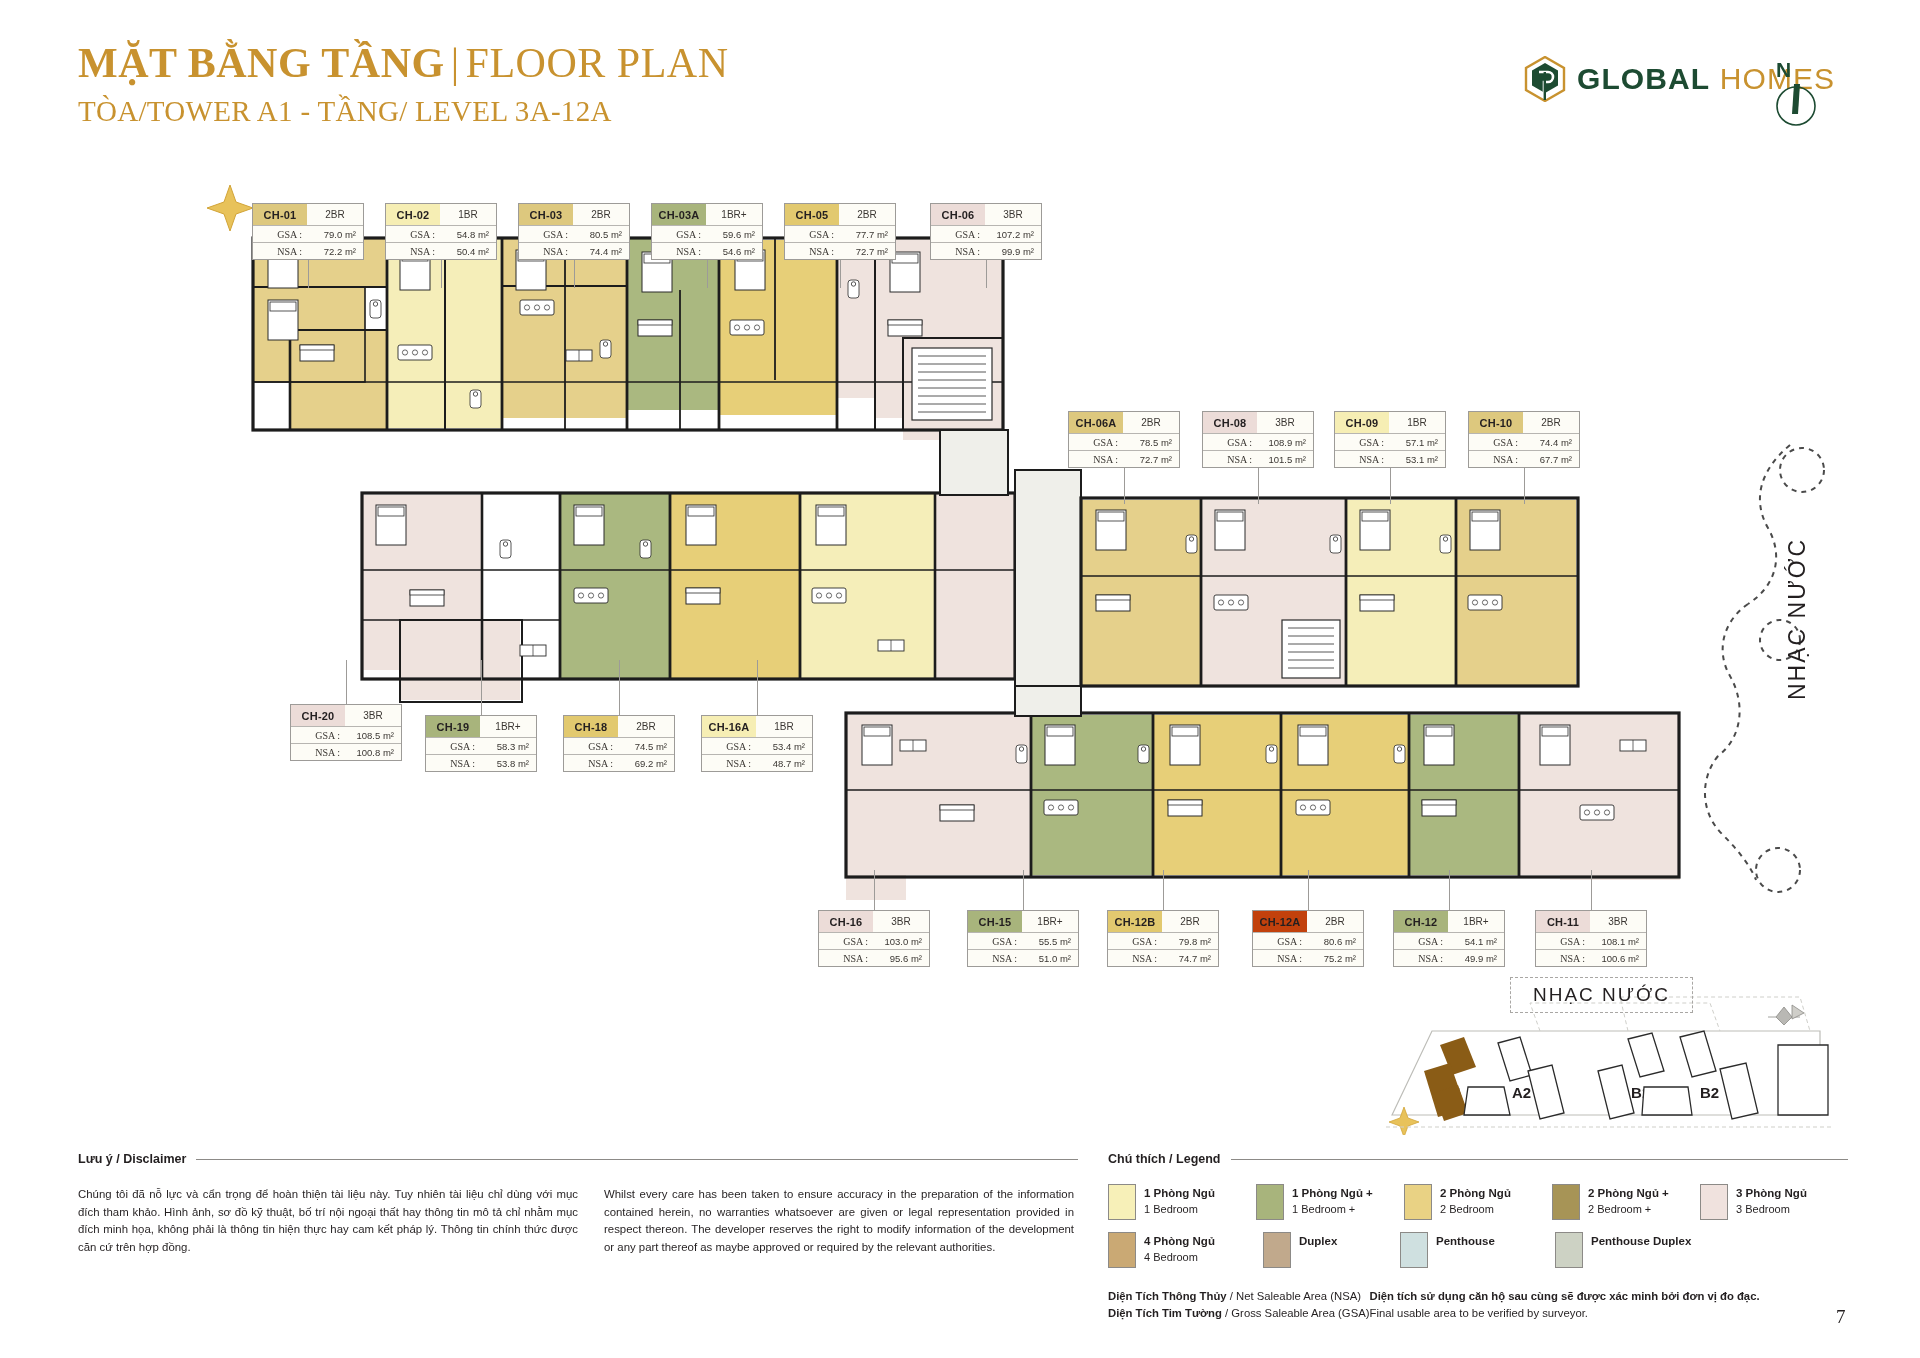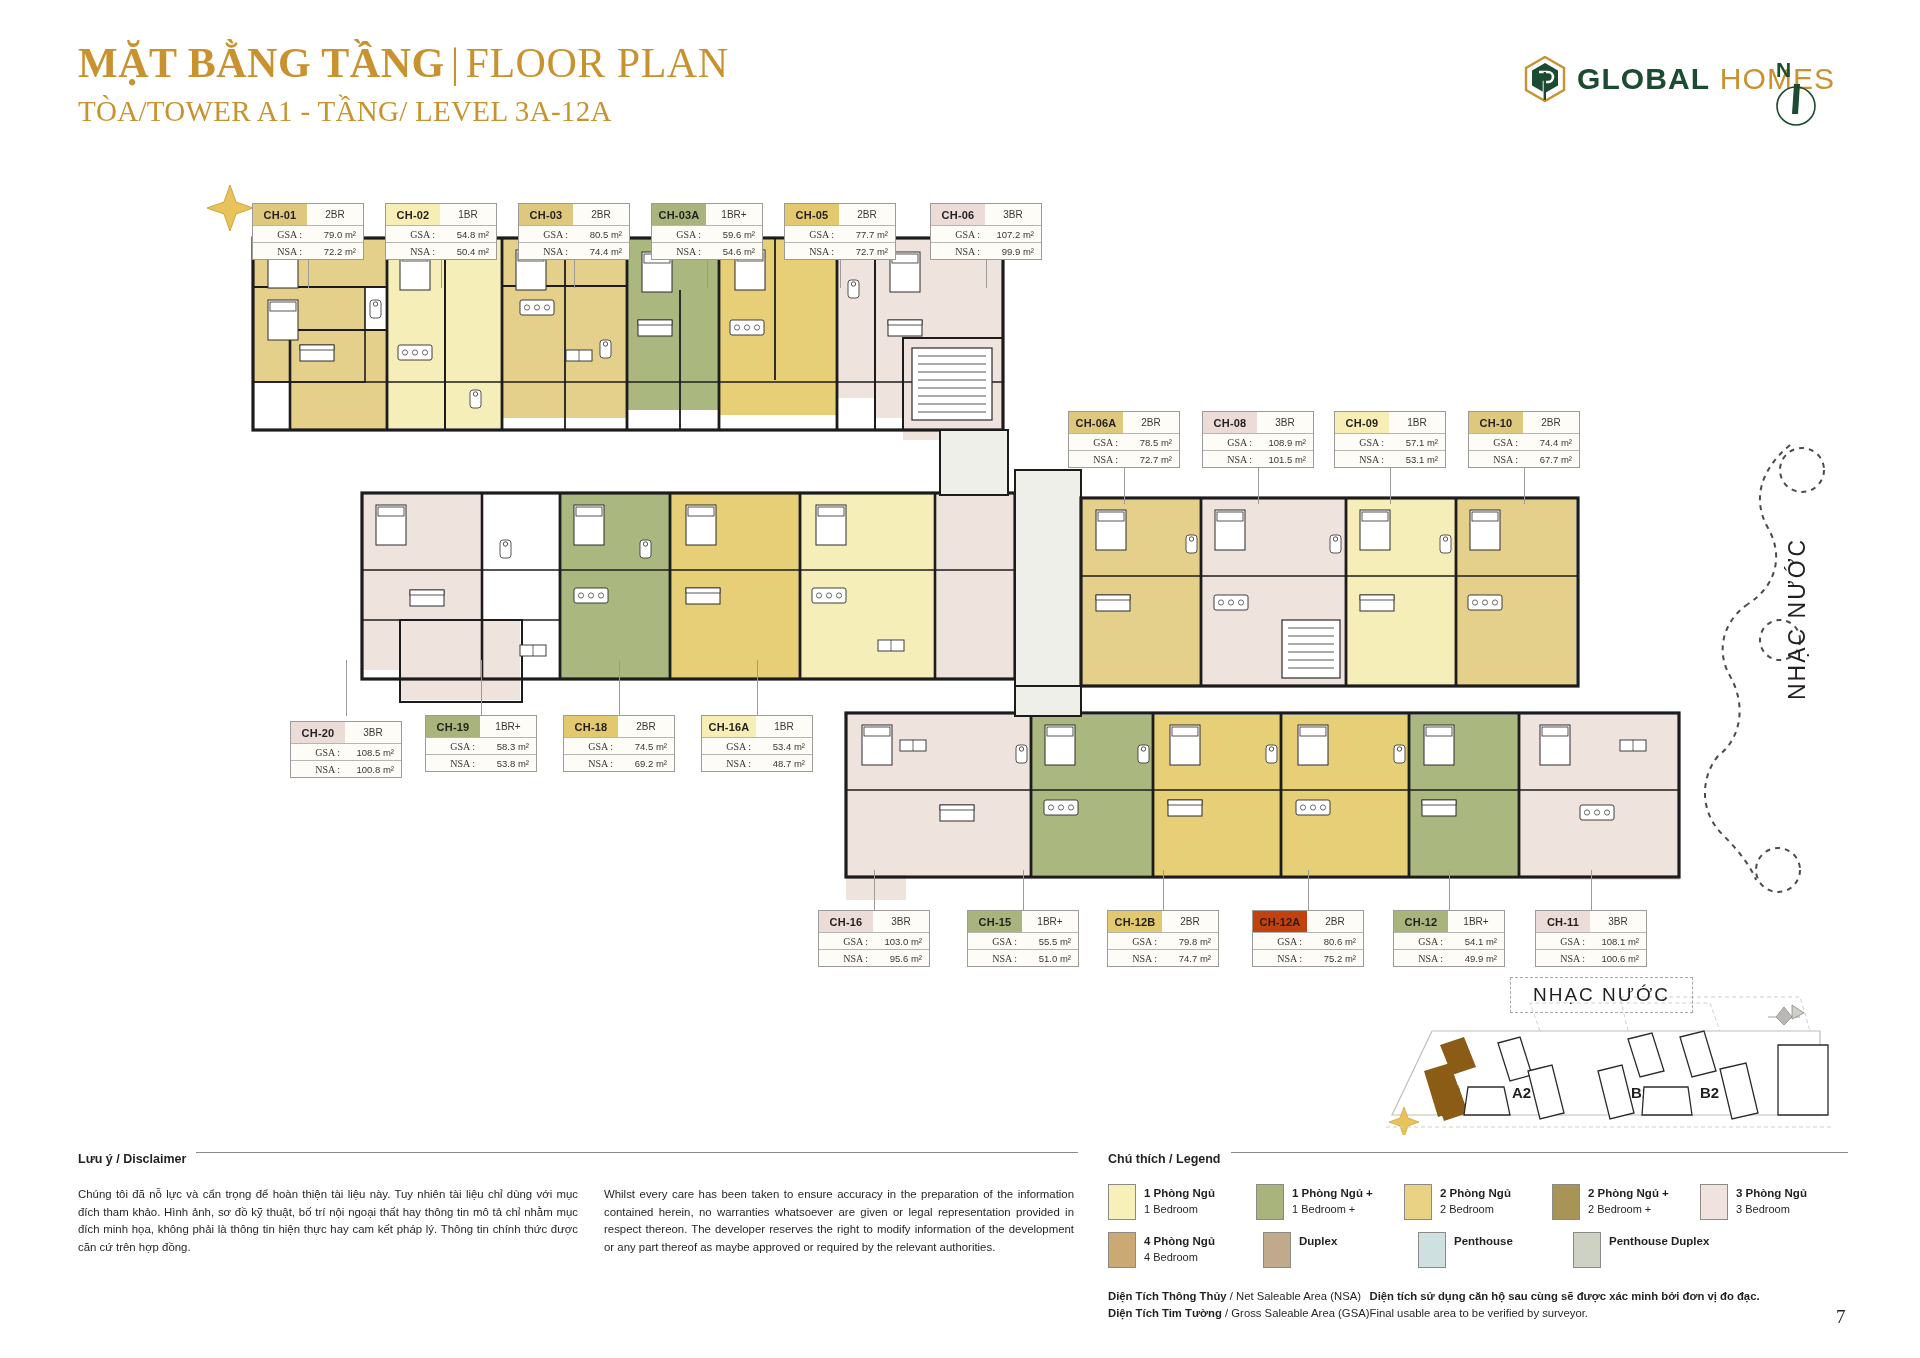--- a/index.html
+++ b/index.html
@@ -94,21 +94,21 @@
   
   #plan { position: absolute; left: 0; top: 0; width: 1920px; height: 1358px; z-index: 2; pointer-events: none; }
 
   
   .foot-head {
     font-size: 12.5px; font-weight: 700; color: #231f20;
     font-family: "Liberation Sans", sans-serif;
     white-space: nowrap;
   }
   .foot-rule { height: 1px; background: #8c8a87; flex: 1; margin-left: 10px; }
-  .foot-head-row { display: flex; }
+  .foot-head-row { display: flex; align-items: center; }
 
   #disclaimer { position: absolute; left: 78px; top: 1152px; width: 1000px; }
   #disc-cols { display: flex; gap: 26px; margin-top: 20px; }
   .disc-col {
     font-size: 11.4px; line-height: 1.55; color: #231f20;
     text-align: justify;
     font-family: "Liberation Sans", sans-serif;
   }
   #disc-vn { width: 500px; }
   #disc-en { width: 470px; }
@@ -577,21 +577,21 @@
       </div>
       <div class="uc-row">
         <div class="uc-lbl">GSA :</div>
         <div class="uc-val">74.4 m²</div>
       </div>
       <div class="uc-row">
         <div class="uc-lbl">NSA :</div>
         <div class="uc-val">67.7 m²</div>
       </div>
     </div>
-    <div class="unit-card" style="left: 290px; top: 721px;">
+    <div class="unit-card" style="left: 290px; top: 704px;">
       <div class="uc-head">
         <div class="uc-code" style="background:#ecdcd8">CH-20</div>
         <div class="uc-br">3BR</div>
       </div>
       <div class="uc-row">
         <div class="uc-lbl">GSA :</div>
         <div class="uc-val">108.5 m²</div>
       </div>
       <div class="uc-row">
         <div class="uc-lbl">NSA :</div>
@@ -830,21 +830,21 @@
         </div>
       </div>
       <div class="leg-row">
         <div class="leg-item" style="width: 155px;">
           <div class="leg-sw" style="background:#caa974"></div>
           <div class="leg-tx">
             <div class="leg-vn">4 Phòng Ngủ</div>
             <div class="leg-en">4 Bedroom</div>
           </div>
         </div>
-        <div class="leg-item" style="width: 155px;">
+        <div class="leg-item" style="width: 137px;">
           <div class="leg-sw" style="background:#c1a98c"></div>
           <div class="leg-tx">
             <div class="leg-vn">Duplex</div>
             <div class="leg-en"></div>
           </div>
         </div>
         <div class="leg-item" style="width: 155px;">
           <div class="leg-sw" style="background:#cfe0e0"></div>
           <div class="leg-tx">
             <div class="leg-vn">Penthouse</div>

